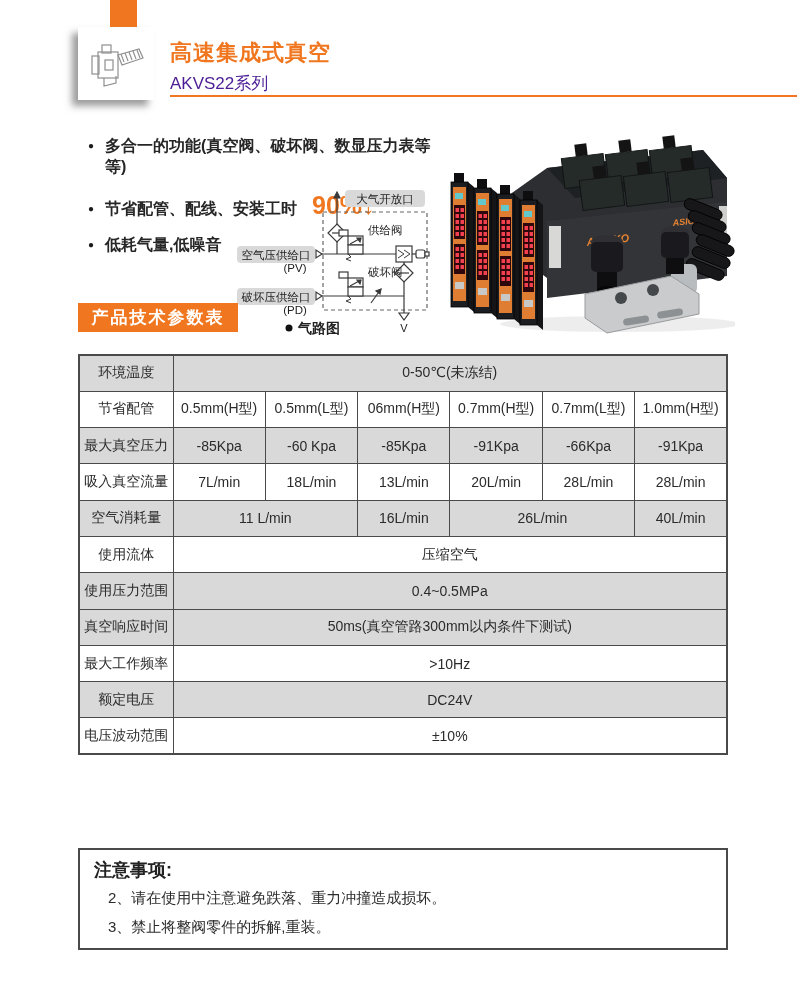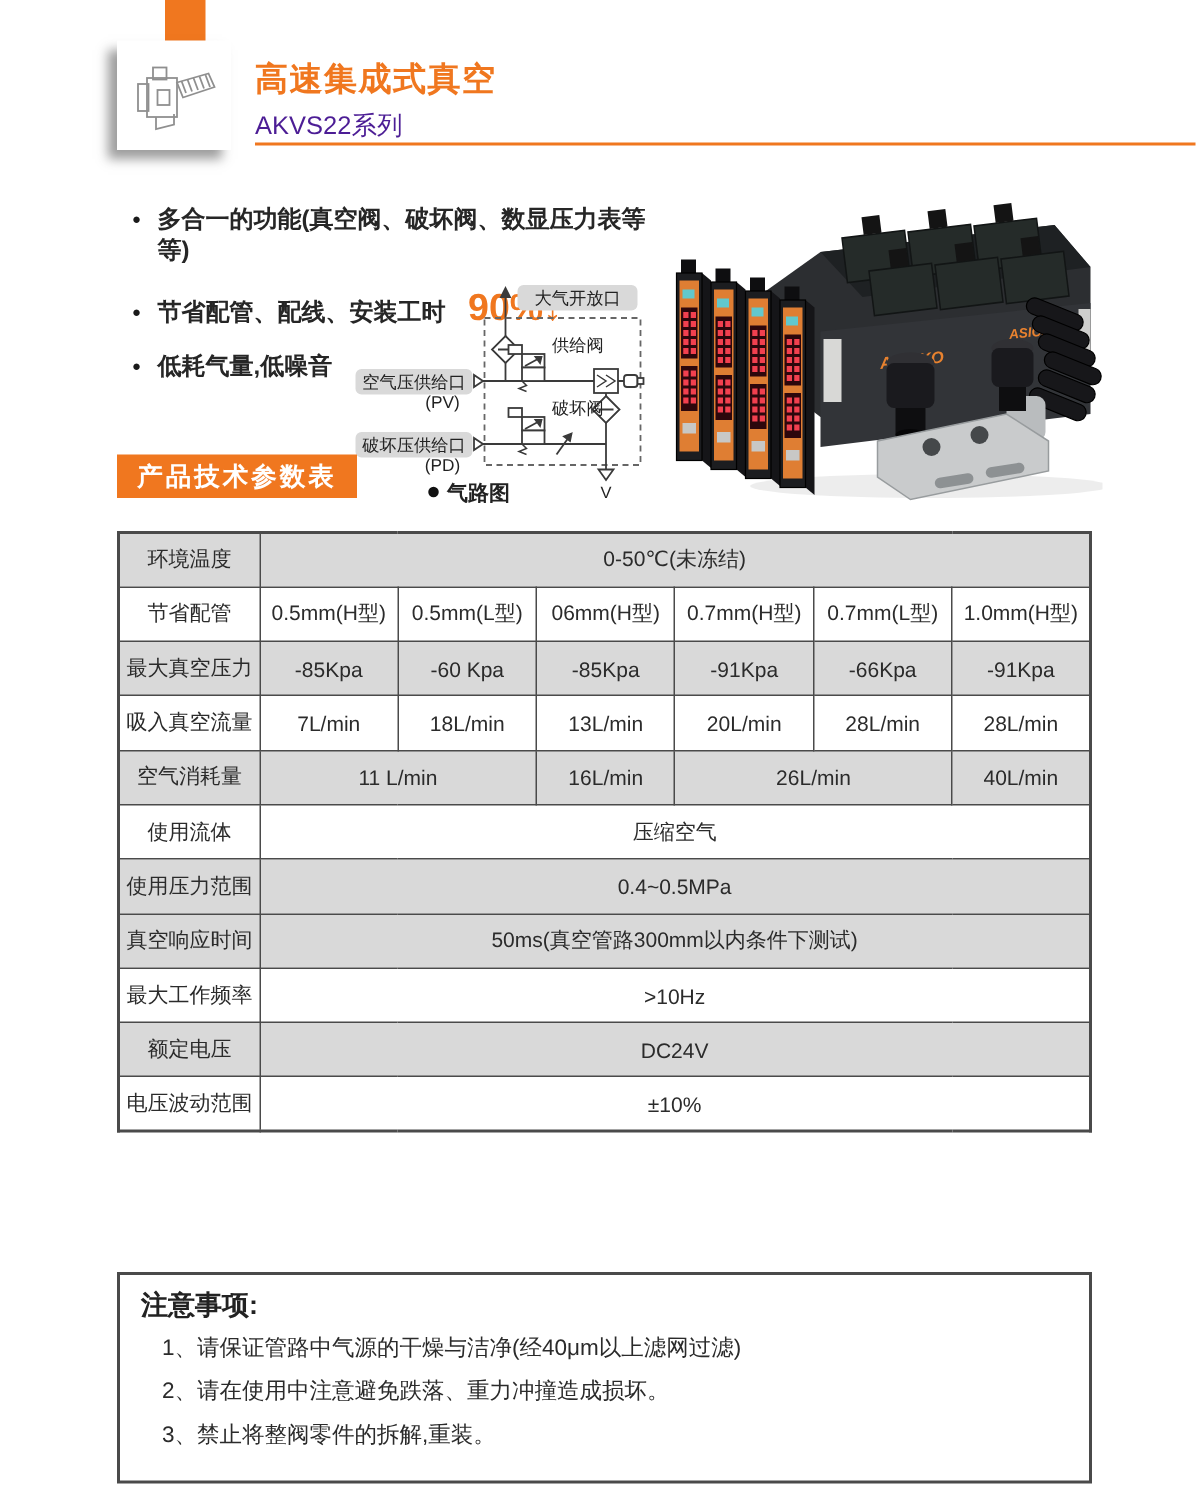--- a/index.html
+++ b/index.html
@@ -37,21 +37,21 @@
   
   .spec-table { position:absolute; left:78px; top:354px; width:650px; border-collapse:collapse; table-layout:fixed; }
   .spec-table td, .spec-table th {
     border:1px solid #4a4a4a; height:36.3px; text-align:center; vertical-align:middle;
     font-size:14px; font-weight:normal; color:#2b2b2b; padding:0 2px;
   }
   .spec-table { border:2px solid #4a4a4a; }
   .spec-table tr.shaded td, .spec-table tr.shaded th { background:#d9d9d9;margin-top:44px; }
   .spec-table col.label-col { width:94px; }
   
-  .notes-box { position:absolute; left:78px; top:848px; width:650px; height:141px; border:2px solid #4a4a4a; padding:8px 14px; }
+  .notes-box { position:absolute; left:78px; top:848px; width:650px; height:102px; border:2px solid #4a4a4a; padding:8px 14px; }
   .notes-title { font-size:18px; font-weight:bold; color:#222; }
   .notes-list { list-style:none; margin-top:7px; padding-left:14px; }
   .notes-list li { font-size:15px; color:#2b2b2b; margin-bottom:10px; }
   svg text { font-family:"Liberation Sans","DejaVu Sans",sans-serif; }
 </style>
 </head>
 <body>
 
 <div class="page">
 
@@ -407,19 +407,18 @@
         <tr>
           <th>电压波动范围</th>
           <td colspan="6">±10%</td>
         </tr>
       </tbody>
   </table>
 
   <div class="notes-box">
     <div class="notes-title">注意事项:</div>
     <ul class="notes-list" id="notes-list">
-        <li>1、请保证管路中气源的干燥与洁净(经40μm以上滤网过滤)</li>
         <li>2、请在使用中注意避免跌落、重力冲撞造成损坏。</li>
         <li>3、禁止将整阀零件的拆解,重装。</li>
       </ul>
   </div>
 
 </div>
 
 </body></html>

